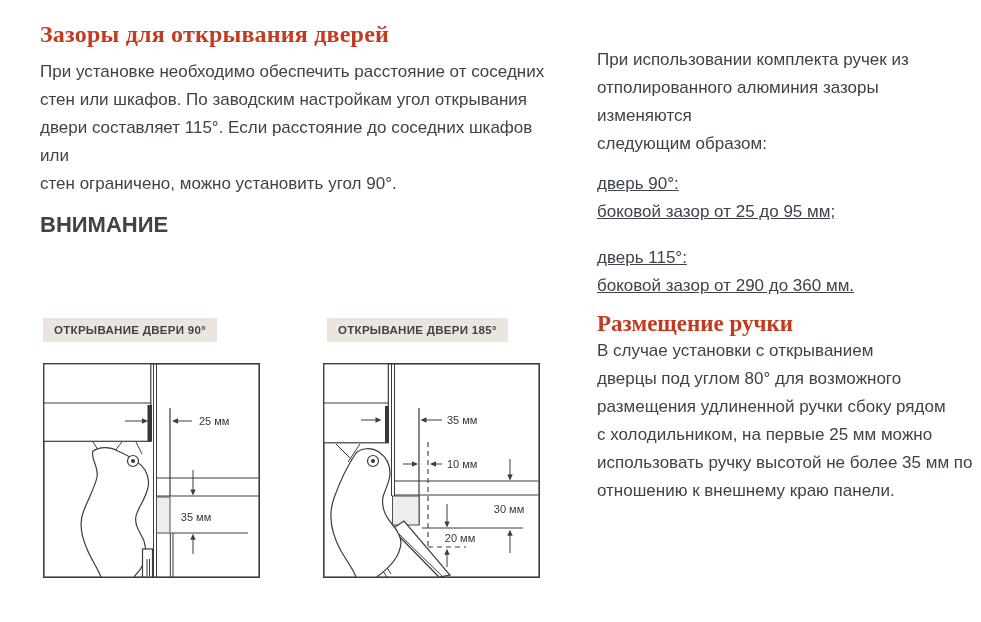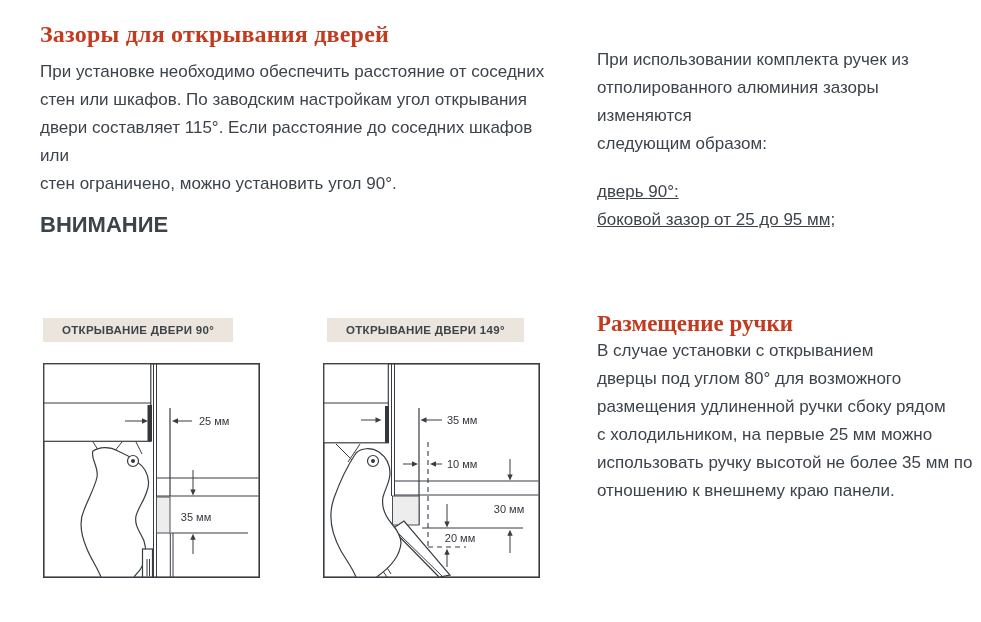--- a/index.html
+++ b/index.html
@@ -26,37 +26,37 @@
     margin-bottom: 13px;
   }
   .subhead {
     font-size: 22px;
     font-weight: bold;
     line-height: 28px;
     margin-bottom: 2px;
   }
   #left-col  { position: absolute; left: 40px; top: 21px;  width: 505px; }
   #right-top { position: absolute; left: 597px; top: 46px; width: 378px; }
-  #right-top p.body-text { margin-bottom: 20px; }
+  #right-top p.body-text { margin-bottom: 12px; }
   #right-top p.pair { margin-bottom: 18px; text-decoration: underline; }
   #handle-sec { position: absolute; left: 597px; top: 311px; width: 378px; }
   #handle-sec p.body-text { margin-bottom: 18px; }
 
   .figure { position: absolute; width: 217px; }
   #fig90  { left: 43px;  top: 318px; }
   #fig115 { left: 323px; top: 318px; }
   .fig-badge {
     position: absolute; top: 0; left: 0;
     display: inline-block;
     background: #ebe5dd;
     color: #3d434a;
     font-size: 11.5px;
     font-weight: bold;
     letter-spacing: .3px;
-    padding: 6px 19px;
+    padding: 6px 11px;
     white-space: nowrap;
   }
   #fig115 .fig-badge { left: 4px; }
   .fig-svg { position: absolute; top: 45px; left: 0; }
   svg text {
     font-family: "Liberation Sans", sans-serif;
     font-size: 11px;
     fill: #32373d;
   }
   svg .ln   { stroke: #383d42; fill: none; stroke-width: 1.2; }
@@ -81,20 +81,22 @@
 стен ограничено, можно установить угол 90°.</p>
     <div class="subhead">ВНИМАНИЕ</div>
   </div>
 
   <div id="right-top">
     <p class="body-text">При использовании комплекта ручек из
 отполированного алюминия зазоры изменяются
 следующим образом:</p>
     <p class="body-text pair">дверь 90°:
 боковой зазор от 25 до 95 мм;</p>
+    <p class="body-text pair">дверь 115°:
+боковой зазор от 290 до 360 мм.</p>
   </div>
 
   <div class="figure" id="fig90">
     <span class="fig-badge">ОТКРЫВАНИЕ ДВЕРИ 90°</span>
     <svg class="fig-svg" width="217" height="215" viewBox="0 0 217 215">
 
       <rect class="box" x="0.8" y="0.8" width="215.4" height="213.4"></rect>
 
       <g>
         <rect class="part" x="0.8" y="0.8" width="107" height="77.5"></rect>
@@ -154,21 +156,21 @@
 
       <g>
         <rect class="part" x="99.5" y="186" width="10" height="28"></rect>
         <line class="thin" x1="104" y1="196" x2="104" y2="213.5"></line>
         <line class="thin" x1="106.5" y1="196" x2="106.5" y2="213.5"></line>
       </g>
     </svg>
   </div>
 
   <div class="figure" id="fig115">
-    <span class="fig-badge">ОТКРЫВАНИЕ ДВЕРИ 149°</span>
+    <span class="fig-badge">ОТКРЫВАНИЕ ДВЕРИ 185°</span>
     <svg class="fig-svg" width="217" height="215" viewBox="0 0 217 215">
       <rect class="box" x="0.8" y="0.8" width="215.4" height="213.4"></rect>
 
       <g>
         <rect class="part" x="0.8" y="0.8" width="64.5" height="79"></rect>
         <line class="ln" x1="0.8" y1="40" x2="65.3" y2="40"></line>
         <rect class="dark" x="62" y="43" width="4" height="36.8"></rect>
       </g>
 
       <g>

